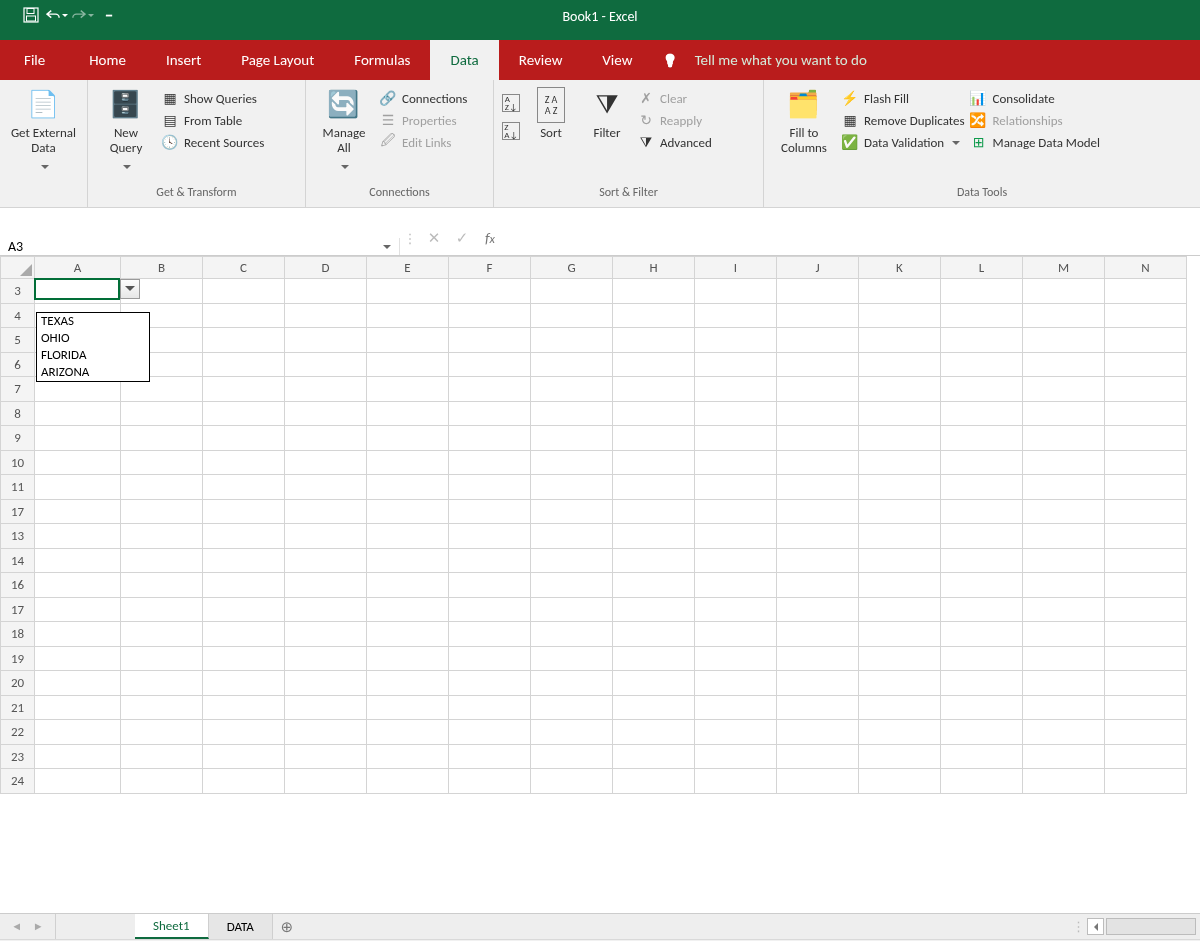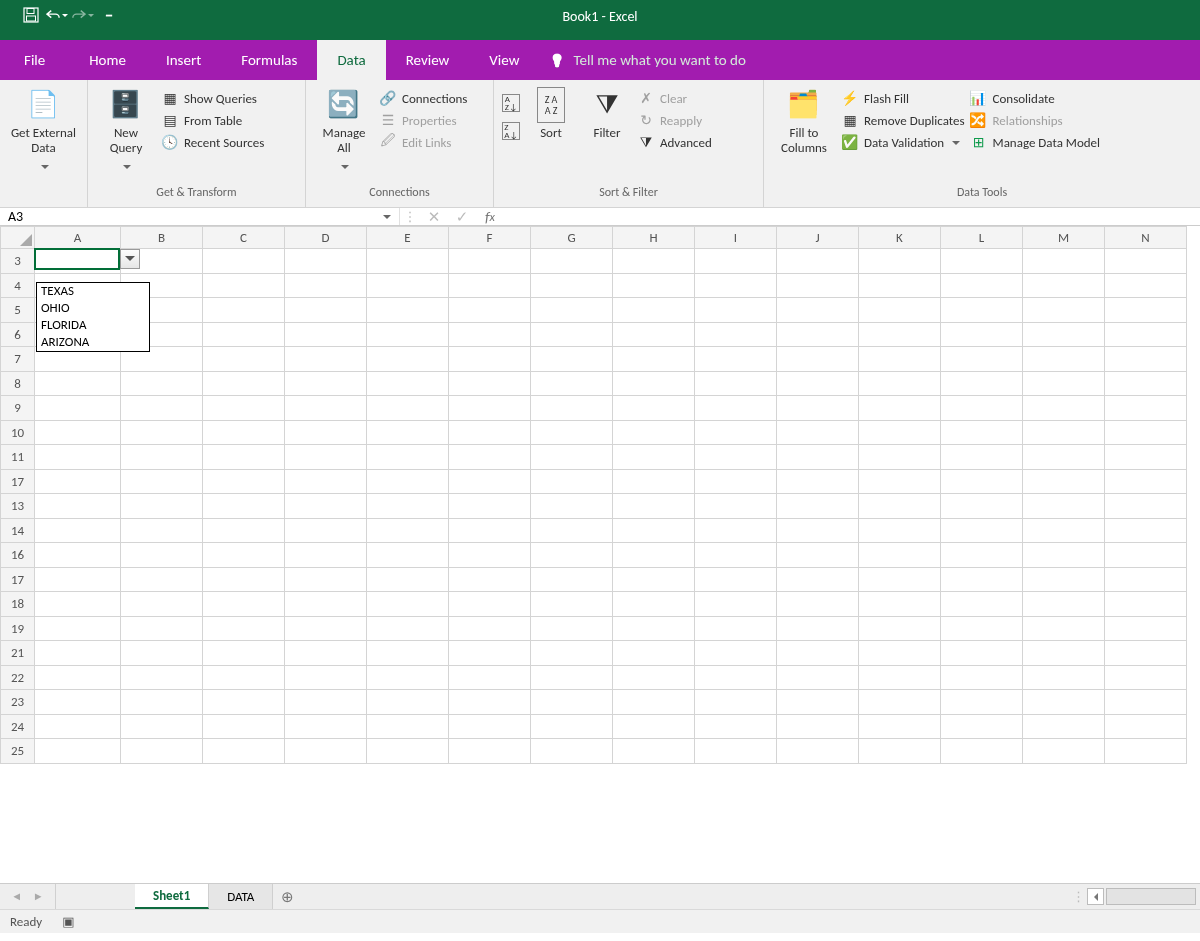--- a/index.html
+++ b/index.html
@@ -6,45 +6,45 @@
   body { width:1200px; height:941px; background:#fff; overflow:hidden; font-size:13px; }
 
   
   .titlebar { height:40px; background:#0f6b3f; color:#fff; display:flex; align-items:flex-start; position:relative; }
   .titlebar .left   { display:flex; align-items:center; gap:4px; padding:4px 10px 0 20px; }
   .titlebar .center { position:absolute; left:50%; transform:translateX(-50%); top:8px; font-size:14px; }
   .qat-btn  { width:22px; height:22px; display:flex; align-items:center; justify-content:center; color:#fff; }
   .chev-sm::after { content:""; border:3px solid transparent; border-top-color:#fff; display:inline-block; margin-left:2px; position:relative; top:2px; }
 
   
-  .tabstrip { height:40px; background:#a21caf; color:#fff; display:flex; align-items:stretch; padding-left:0; }
+  .tabstrip { height:40px; background:#b91c1c; color:#fff; display:flex; align-items:stretch; padding-left:0; }
   .tab { padding:0 20px; display:flex; align-items:center; font-size:15px; cursor:pointer; }
   .tab.file { padding:0 24px; }
   .tab.active { background:#f1f1f1; color:#0f6b3f; font-weight:400; }
-  .tellme { display:flex; align-items:center; gap:8px; padding:0 10px; color:#d4eada; font-size:15px; }
+  .tellme { display:flex; align-items:center; gap:16px; padding:0 10px; color:#d4eada; font-size:15px; }
   .bulb::before { content:"\1F4A1"; filter:grayscale(1) brightness(2); font-size:13px; }
 
   
   .ribbon { height:128px; background:#f1f1f1; border-bottom:1px solid #d4d4d4; display:flex; }
   .group  { border-right:1px solid #d4d4d4; display:flex; flex-direction:column; justify-content:space-between; padding:6px 8px 4px 8px; position:relative; }
   .group:last-child { border-right:none; }
   .group-label { font-size:12px; color:#666; text-align:center; padding-top:0; height:18px; }
   .group-body  { display:flex; align-items:flex-start; gap:6px; flex:1; }
 
   .big-btn  { display:flex; flex-direction:column; align-items:center; justify-content:flex-start; gap:4px; width:72px; text-align:center; font-size:13px; color:#333; line-height:1.15; padding-top:2px; }
   .big-btn .ico { width:34px; height:34px; display:flex; align-items:center; justify-content:center; font-size:26px; }
   .sm-list  { display:flex; flex-direction:column; gap:6px; padding-top:4px; }
   .sm-btn   { display:flex; align-items:center; gap:6px; font-size:13px; color:#333; white-space:nowrap; }
   .sm-btn .ico { width:16px; height:16px; display:inline-flex; align-items:center; justify-content:center; font-size:14px; }
   .sm-btn.disabled { color:#a0a0a0; }
   .sq { width:18px; height:18px; border:1px solid #888; display:inline-block; }
   .chev-dn::after { content:""; border:4px solid transparent; border-top-color:#666; display:inline-block; margin-left:2px; position:relative; top:2px; }
 
   
-  .formulabar { height:18px; border-bottom:1px solid #ccc; display:flex; align-items:center; background:#fff; }
+  .formulabar { height:48px; border-bottom:1px solid #ccc; display:flex; align-items:flex-end; background:#fff; }
   .namebox { width:400px; display:flex; align-items:center; padding:0 8px; border-right:1px solid #e1e1e1; font-size:14px; position:relative; }
   .namebox .arrow { margin-left:auto; color:#777; }
   .fb-sep  { width:20px; display:flex; align-items:center; justify-content:center; color:#bbb; height:34px; }
   .fb-btn  { width:28px; display:flex; align-items:center; justify-content:center; color:#bbb; font-size:15px; height:34px; }
   .fx      { font-style:italic; color:#777; }
   .formula-input { flex:1; padding-left:10px; height:100%; font-size:14px; border:none; outline:none; }
 
   
   .grid-wrap { position:relative; height:657px; background:#fff; overflow:hidden; }
   table.grid { border-collapse:collapse; table-layout:fixed; }
@@ -63,21 +63,21 @@
   .dv-arrow::after { content:""; border:5px solid transparent; border-top-color:#555; position:relative; top:2px; }
   .dv-list { position:absolute; border:1px solid #000; background:#fff; font-family:Arial,sans-serif; font-size:13px; }
   .dv-list div { padding:0 4px 1px 4px; line-height:16px; }
 
   
   .sheetbar { height:26px; border-top:1px solid #ccc; background:#eeeeee; display:flex; align-items:center; font-size:13px; }
   .sheet-nav { width:55px; display:flex; justify-content:space-around; color:#aaa; padding:0 6px; }
   .sheet-nav span { font-size:11px; }
   .sheet-sep { width:80px; border-left:1px solid #d0d0d0; height:100%; }
   .sheet-tab { padding:0 18px; height:100%; display:flex; align-items:center; border-right:1px solid #cfcfcf; background:#e6e6e6; }
-  .sheet-tab.active { background:#fff; color:#0f6b3f; border-bottom:2px solid #0f6b3f; font-weight:700; }
+  .sheet-tab.active { background:#fff; color:#0f6b3f; border-bottom:2px solid #0f6b3f; font-weight:400; }
   .sheet-add { width:28px; text-align:center; color:#787878; font-size:15px; }
   .scroll-rt { margin-left:auto; display:flex; align-items:center; padding-right:4px; }
   .scroll-btn { width:17px; height:17px; border:1px solid #bcbcbc; background:#fff; display:flex; align-items:center; justify-content:center; margin-left:2px; }
   .scroll-btn::after{ content:""; border:4px solid transparent; border-right-color:#777; position:relative; left:-2px;}
   .scroll-track { width:90px; height:17px; background:#e3e3e3; border:1px solid #bcbcbc; margin-left:2px;}
 
   .statusbar { height:24px; background:#f1f1f1; border-top:1px solid #d9d9d9; display:flex; align-items:center; padding:0 10px; font-size:13px; color:#555; gap:20px;}
 </style>
 </head>
 <body>
@@ -103,20 +103,21 @@
     </div>
     <div class="qat-btn" style="font-size:10px;">━</div>
   </div>
   <div class="center">Book1  -  Excel</div>
 </div>
 
 <div class="tabstrip">
   <div class="tab file">File</div>
   <div class="tab">Home</div>
   <div class="tab">Insert</div>
+  <div class="tab">Page Layout</div>
   <div class="tab">Formulas</div>
   <div class="tab active">Data</div>
   <div class="tab">Review</div>
   <div class="tab">View</div>
   <div class="tellme">
     <span class="bulb"></span>
     <span>Tell me what you want to do</span>
   </div>
 </div>
 
@@ -564,20 +565,37 @@
           <td></td>
           <td></td>
           <td></td>
           <td></td>
           <td></td>
           <td></td>
           <td></td>
           <td></td>
         </tr>
         <tr>
+          <th class="row">20</th>
+          <td></td>
+          <td></td>
+          <td></td>
+          <td></td>
+          <td></td>
+          <td></td>
+          <td></td>
+          <td></td>
+          <td></td>
+          <td></td>
+          <td></td>
+          <td></td>
+          <td></td>
+          <td></td>
+        </tr>
+        <tr>
           <th class="row">21</th>
           <td></td>
           <td></td>
           <td></td>
           <td></td>
           <td></td>
           <td></td>
           <td></td>
           <td></td>
           <td></td>
@@ -616,37 +634,20 @@
           <td></td>
           <td></td>
           <td></td>
           <td></td>
           <td></td>
           <td></td>
           <td></td>
         </tr>
         <tr>
           <th class="row">24</th>
-          <td></td>
-          <td></td>
-          <td></td>
-          <td></td>
-          <td></td>
-          <td></td>
-          <td></td>
-          <td></td>
-          <td></td>
-          <td></td>
-          <td></td>
-          <td></td>
-          <td></td>
-          <td></td>
-        </tr>
-        <tr>
-          <th class="row">25</th>
           <td></td>
           <td></td>
           <td></td>
           <td></td>
           <td></td>
           <td></td>
           <td></td>
           <td></td>
           <td></td>
           <td></td>

